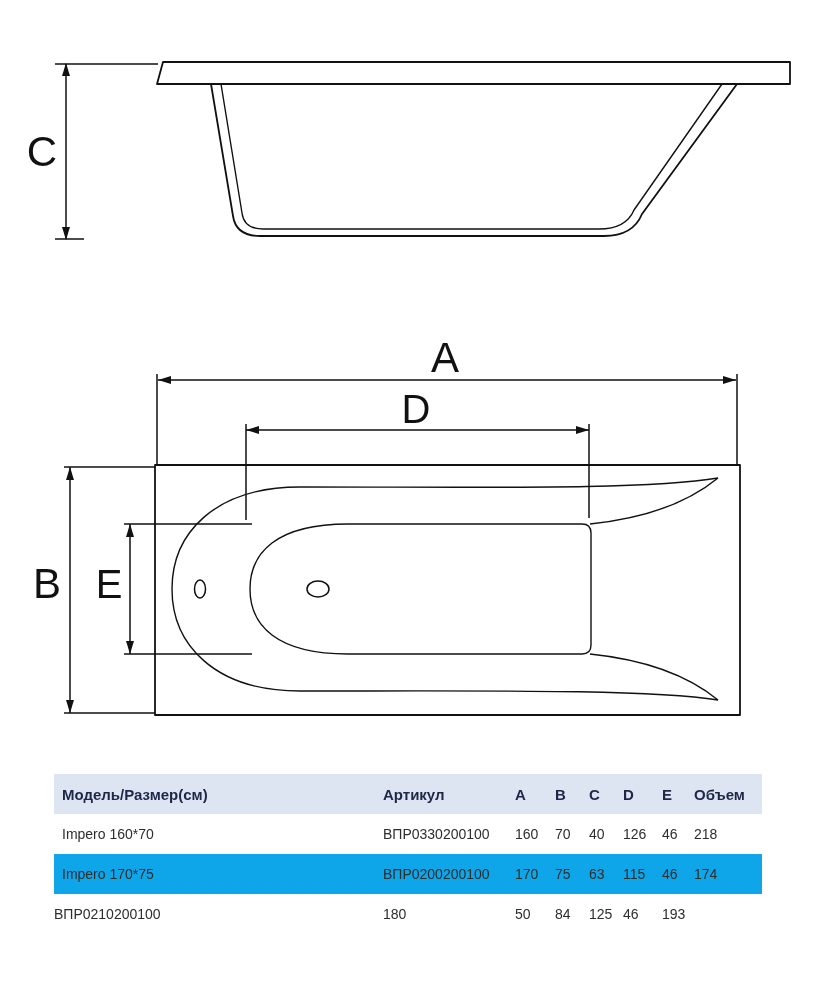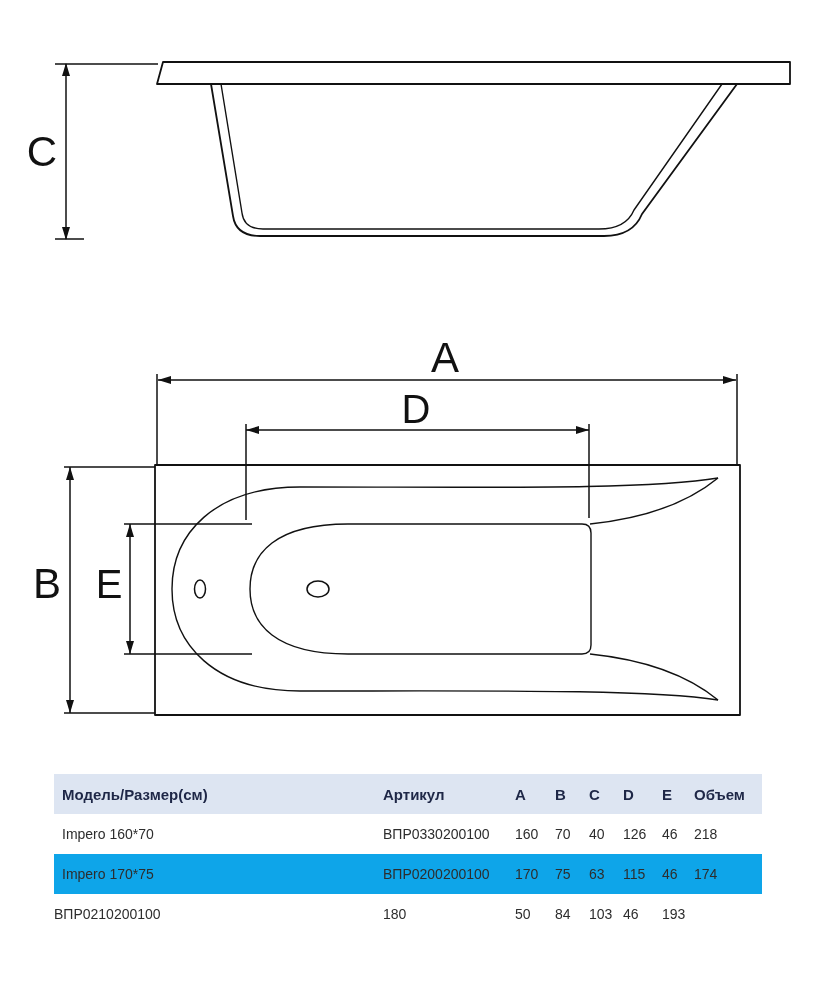--- a/index.html
+++ b/index.html
@@ -133,19 +133,19 @@
       <div class="cell">115</div>
       <div class="cell">46</div>
       <div class="cell">174</div>
     </div>
 
     <div class="trow">
       <div class="cell">ВПР0210200100</div>
       <div class="cell">180</div>
       <div class="cell">50</div>
       <div class="cell">84</div>
-      <div class="cell">103</div>
+      <div class="cell">125</div>
       <div class="cell">46</div>
       <div class="cell">193</div>
     </div>
 
   </div>
 </div>
 
 </body></html>

